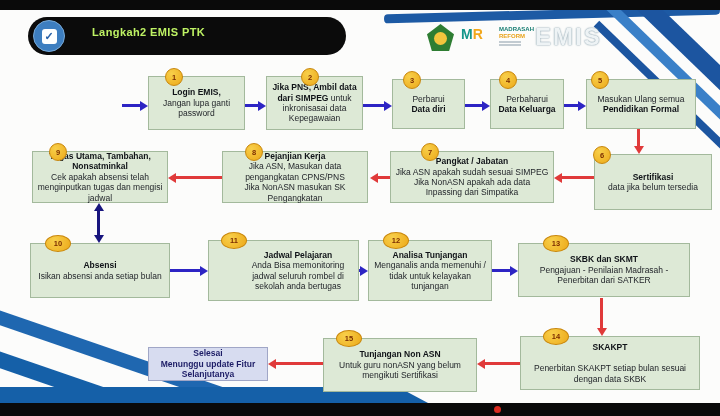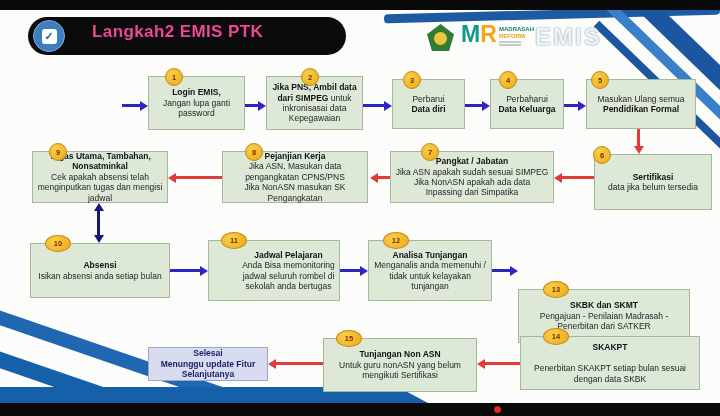--- a/index.html
+++ b/index.html
@@ -13,27 +13,27 @@
               background:#d92b20;z-index:10;}
 
   
   #header-pill{position:absolute;left:28px;top:17px;width:318px;height:38px;background:#0b0b0b;
                border-radius:19px;z-index:5;}
   #header-circle{position:absolute;left:5px;top:3px;width:30px;height:30px;border-radius:50%;
                  background:#3d7ec0;border:1px solid #78aad8;display:flex;align-items:center;justify-content:center;}
   #header-check{width:15px;height:15px;background:#fff;border-radius:3px;color:#2b62a8;font-size:11px;
                 font-weight:bold;line-height:15px;text-align:center;}
   #header-title{position:absolute;left:64px;top:0;height:29px;display:flex;align-items:center;
-                color:#ec4899;font-size:17px;font-weight:bold;letter-spacing:.4px;}
+                color:#bef264;font-size:11px;font-weight:bold;letter-spacing:.4px;}
 
   
   #logo-kemenag{position:absolute;left:427px;top:24px;width:27px;height:27px;background:#2e7d32;
                 clip-path:polygon(50% 0,100% 38%,82% 100%,18% 100%,0 38%);z-index:4;}
   #logo-kemenag-inner{position:absolute;left:7px;top:8px;width:13px;height:13px;border-radius:50%;background:#f2c53d;}
-  #logo-mr{position:absolute;left:461px;top:24px;z-index:4;font-weight:bold;font-size:23px;line-height:21px;}
+  #logo-mr{position:absolute;left:461px;top:24px;z-index:4;font-weight:bold;font-size:14px;line-height:21px;}
   #logo-mr .m{color:#14968a;} #logo-mr .r{color:#f2a71b;}
   #logo-mr-text{position:absolute;left:499px;top:26px;z-index:4;font-size:6px;font-weight:bold;line-height:7px;}
   #logo-mr-text .l1{color:#177d72;} #logo-mr-text .l2{color:#e8a21a;}
   #logo-mr-text .rule{width:22px;height:2px;background:#c2cbd1;margin-top:1px;}
   #logo-emis{position:absolute;left:535px;top:23px;z-index:4;font-size:24px;font-weight:bold;
              letter-spacing:2px;color:#eef3f5;text-shadow:0 0 1px #8fa5b1,0 0 2px #8fa5b1;}
 
   
   .deco{position:absolute;z-index:2;}
   #ribbon-top{left:384px;top:10px;width:336px;height:9px;background:#1d5aa4;border-radius:4px;
@@ -165,31 +165,31 @@
     <span class="badge sm" style="left:16px;">9</span>
     <div class="ln t">Tugas Utama, Tambahan, Nonsatminkal</div>
     <div class="ln">Cek apakah absensi telah menginputkan tugas dan mengisi jadwal</div>
   </div>
 
   <div class="box green" style="left:30px;top:243px;width:140px;height:55px;">
     <span class="badge lg" style="left:14px;">10</span>
     <div class="ln t">Absensi</div>
     <div class="ln">Isikan absensi anda setiap bulan</div>
   </div>
-  <div class="box green" style="left:208px;top:240px;width:132px;height:61px;padding-left:33px;">
+  <div class="box green" style="left:208px;top:240px;width:151px;height:61px;padding-left:33px;">
     <span class="badge lg" style="left:12px;">11</span>
     <div class="ln t">Jadwal Pelajaran</div>
     <div class="ln">Anda Bisa memonitoring jadwal seluruh rombel di sekolah anda bertugas</div>
   </div>
   <div class="box green" style="left:368px;top:240px;width:124px;height:61px;">
     <span class="badge lg" style="left:14px;">12</span>
     <div class="ln t">Analisa Tunjangan</div>
     <div class="ln">Menganalis anda memenuhi / tidak untuk kelayakan tunjangan</div>
   </div>
-  <div class="box green" style="left:518px;top:243px;width:172px;height:54px;margin-top:46px;">
+  <div class="box green" style="left:518px;top:243px;width:172px;height:54px;">
     <span class="badge lg" style="left:24px;">13</span>
     <div class="ln t">SKBK dan SKMT</div>
     <div class="ln">Pengajuan - Penilaian Madrasah - Penerbitan dari SATKER</div>
   </div>
 
   <div class="box green" style="left:520px;top:336px;width:180px;height:54px;gap:11px;">
     <span class="badge lg" style="left:22px;">14</span>
     <div class="ln t">SKAKPT</div>
     <div class="ln">Penerbitan SKAKPT setiap bulan sesuai dengan data SKBK</div>
   </div>

